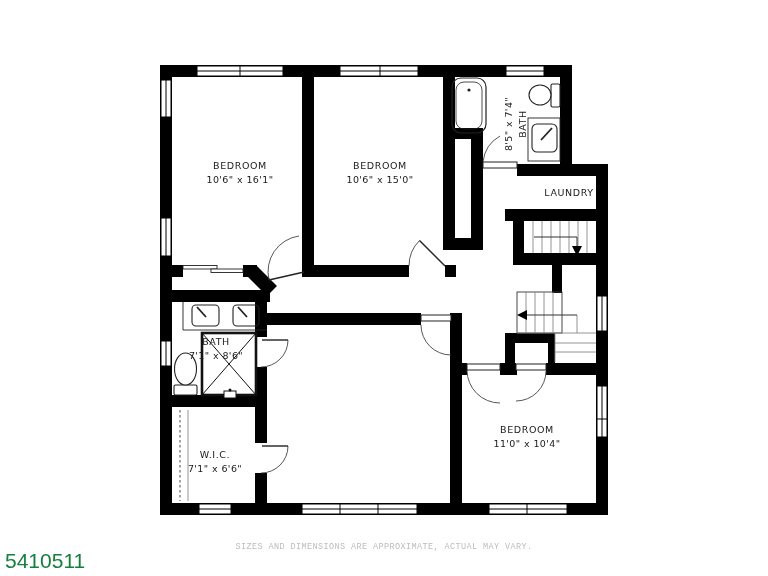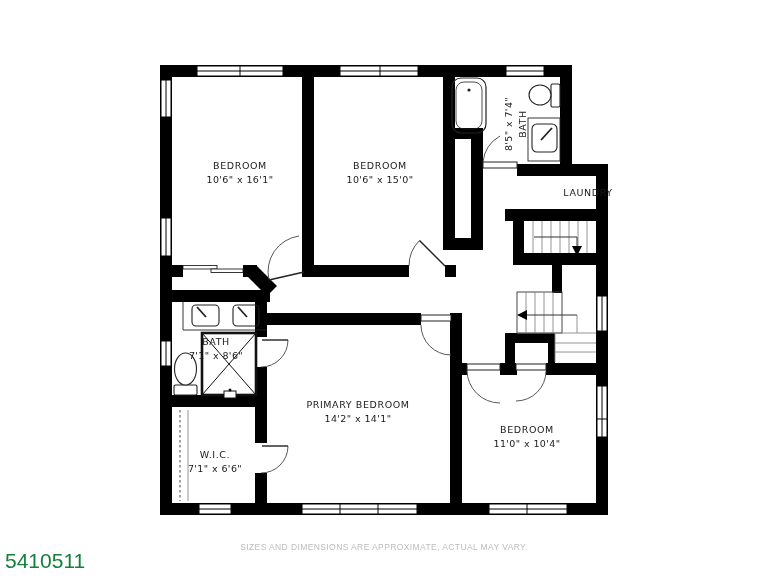--- a/index.html
+++ b/index.html
@@ -9,21 +9,21 @@
   .room-label{position:absolute;transform:translate(-50%,-50%);text-align:center;
               color:#1a1a1a;font-size:9.5px;letter-spacing:.6px;line-height:1.5;white-space:nowrap;}
   .room-label .nm{font-size:9.5px;}
   .room-label .dm{font-size:9.5px;letter-spacing:.4px;}
   .room-label.rot{transform:translate(-50%,-50%) rotate(-90deg);}
   .rot .cols{display:flex;flex-direction:column;}
   .footer-id{position:absolute;left:5px;top:549px;font-size:21px;color:#15803d;
              font-family:"Liberation Sans","DejaVu Sans",sans-serif;letter-spacing:0px;}
   .footer-disclaimer{position:absolute;left:0;top:542px;width:768px;text-align:center;
              font-size:8.5px;color:#bcbcbc;letter-spacing:.4px;
-             font-family:Liberation Sans, sans-serif;}
+             font-family:Liberation Mono, monospace;}
 </style>
 </head>
 <body>
 
 <div class="stage">
 
 <svg width="768" height="576" viewBox="0 0 768 576">
 
   <g fill="#000">
     <rect x="160" y="65" width="412" height="12"></rect>
@@ -272,38 +272,34 @@
     <div class="dm">10'6" x 15'0"</div>
   </div>
 
   <div class="room-label rot" style="left:516px;top:124px;">
     <div class="cols">
       <div class="dm">8'5" x 7'4"</div>
       <div class="nm">BATH</div>
     </div>
   </div>
 
-  <div class="room-label" style="left:588px;top:193px;">
+  <div class="room-label" style="left:569px;top:193px;">
     <div class="nm">LAUNDRY</div>
   </div>
 
   <div class="room-label" style="left:216px;top:349px;">
     <div class="nm">BATH</div>
     <div class="dm">7'1" x 8'6"</div>
   </div>
 
   <div class="room-label" style="left:215px;top:462px;text-align:center;">
     <div class="nm">W.I.C.</div>
     <div class="dm">7'1" x 6'6"</div>
   </div>
 
-  <div class="room-label" style="left:358px;top:412px;">
-    <div class="nm">PRIMARY BEDROOM</div>
-    <div class="dm">14'2" x 14'1"</div>
-  </div>
 
   <div class="room-label" style="left:527px;top:437px;">
     <div class="nm">BEDROOM</div>
     <div class="dm">11'0" x 10'4"</div>
   </div>
 
   <div class="footer-id">5410511</div>
   <div class="footer-disclaimer">SIZES AND DIMENSIONS ARE APPROXIMATE, ACTUAL MAY VARY.</div>
 
 </div>

